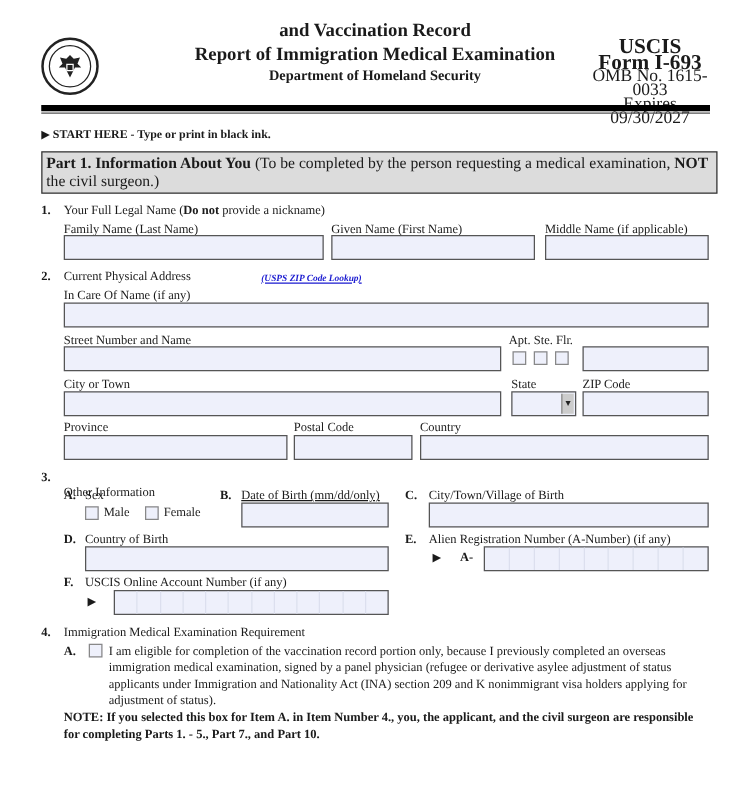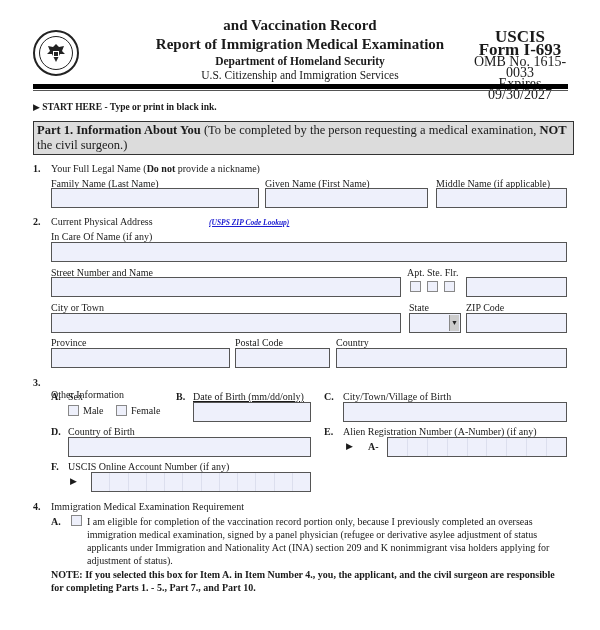--- a/index.html
+++ b/index.html
@@ -48,21 +48,20 @@
     <path d="M11 3 L14 6 L19 5 L17 10 L20 13 L15 13 L11 21 L7 13 L2 13 L5 10 L3 5 L8 6 Z" fill="#222"></path>
     <rect x="8" y="10" width="6" height="6" fill="#fff"></rect>
     <rect x="9" y="11" width="4" height="4" fill="#222"></rect>
   </svg>
 </div>
 
 <div class="abs t-wrap">
   <div class="t-main">and Vaccination Record</div>
   <div class="t-main">Report of Immigration Medical Examination</div>
   <div class="t-dept">Department of Homeland Security</div>
-  <div class="t-sub">U.S. Citizenship and Immigration Services</div>
 </div>
 
 <div class="abs rhs">
   <div class="a">USCIS</div>
   <div class="a">Form I-693</div>
   <div class="b">OMB No. 1615-0033</div>
   <div class="b">Expires 09/30/2027</div>
 </div>
 
 <div class="abs bar"></div>

